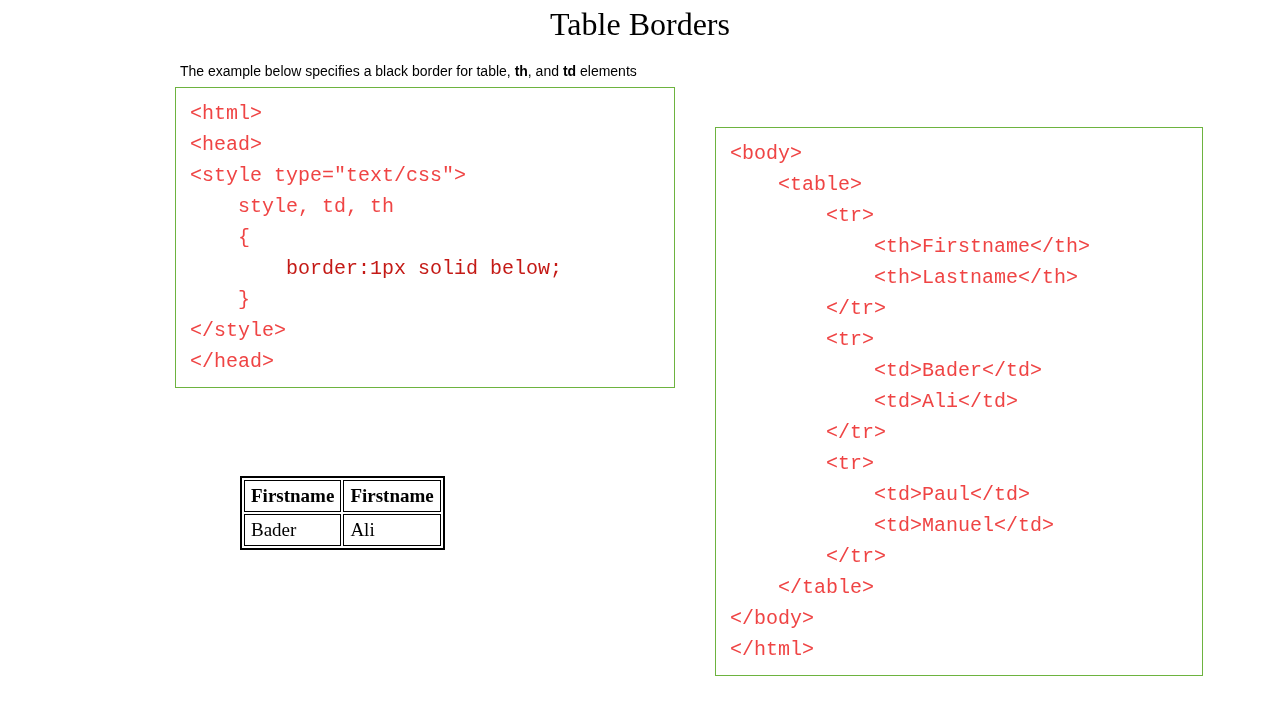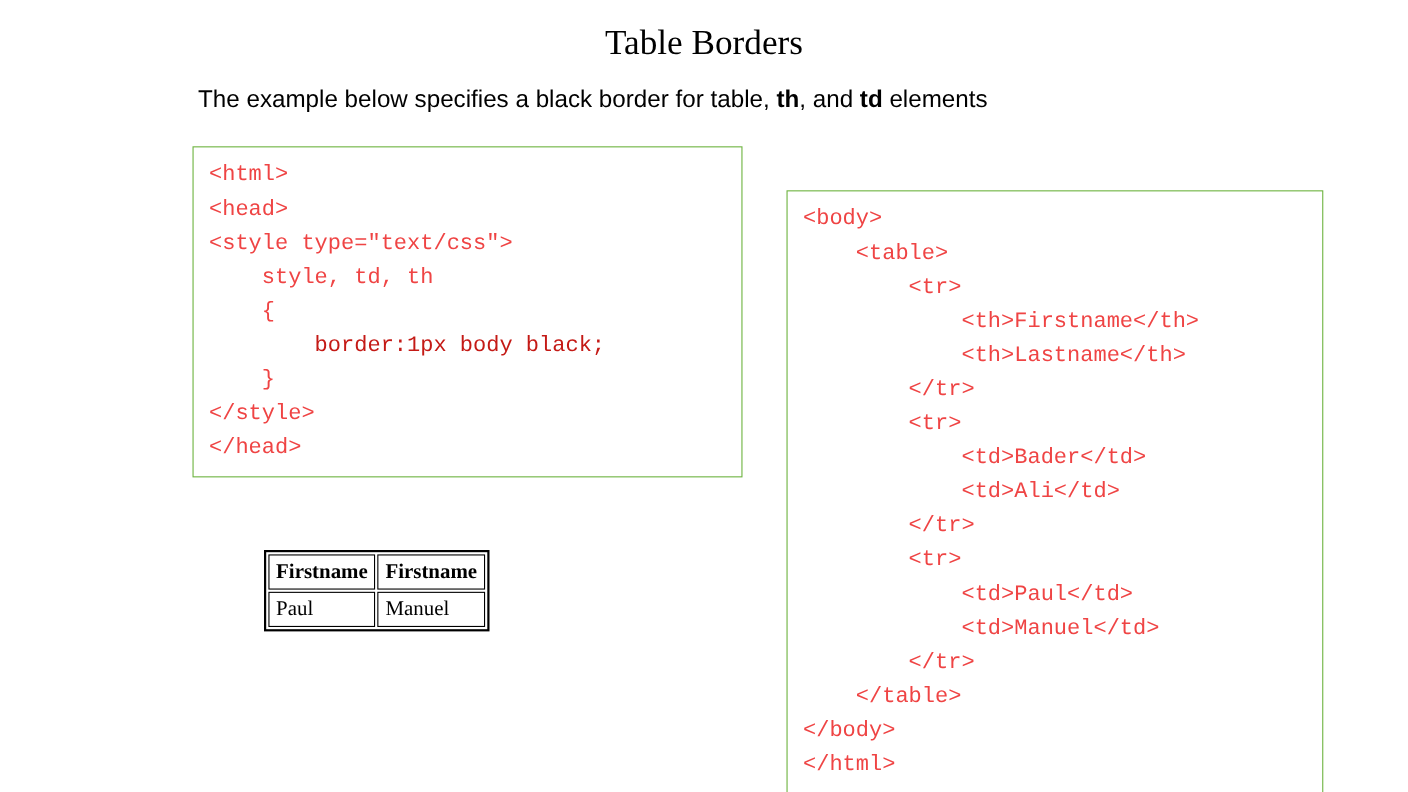--- a/index.html
+++ b/index.html
@@ -8,27 +8,27 @@
     width: 1280px;
     height: 720px;
     background: #fff;
     font-family: Arial, sans-serif;
     position: relative;
   }
   .title {
     text-align: center;
     font-family: "Times New Roman", serif;
     font-size: 32px;
-    margin-top: 20px;
+    margin-top: 6px;
     margin-bottom: 20px;
   }
   .description {
-    font-size: 22px;
+    font-size: 14px;
     margin-left: 180px;
-    margin-bottom: 30px;
+    margin-bottom: 8px;
   }
   .description .bold {
     font-weight: bold;
   }
   .panels {
     display: flex;
     gap: 40px;
     margin-left: 175px;
     align-items: flex-start;
   }
@@ -46,21 +46,21 @@
   .code-left {
     width: 470px;
   }
   .code-right {
     width: 458px;
     margin-top: 40px;
   }
   .preview-box {
     position: absolute;
     left: 240px;
-    top: 500px;
+    top: 476px;
   }
   .preview-table {
     border: 2px solid #000;
     font-family: "Times New Roman", serif;
     font-size: 19px;
   }
   .preview-table th, .preview-table td {
     border: 1px solid #000;
     padding: 4px 6px;
     text-align: left;
@@ -77,21 +77,21 @@
 <div class="description">
   <span>The example below specifies a black border for table, </span><span class="bold">th</span><span>, and </span><span class="bold">td</span><span> elements</span>
 </div>
 
 <div class="panels">
   <div class="code-box code-left"><span class="tag">&lt;html&gt;</span>
 <span class="tag">&lt;head&gt;</span>
 <span class="tag">&lt;style type="text/css"&gt;</span>
 <span class="tag">    style, td, th</span>
 <span class="tag">    {</span>
-<span>        </span><span class="attr">border:1px body black;</span>
+<span>        </span><span class="attr">border:1px solid below;</span>
 <span class="tag">    }</span>
 <span class="tag">&lt;/style&gt;</span>
 <span class="tag">&lt;/head&gt;</span></div>
 
   <div class="code-box code-right"><span class="tag">&lt;body&gt;</span>
 <span class="tag">    &lt;table&gt;</span>
 <span class="tag">        &lt;tr&gt;</span>
 <span class="tag">            &lt;th&gt;Firstname&lt;/th&gt;</span>
 <span class="tag">            &lt;th&gt;Lastname&lt;/th&gt;</span>
 <span class="tag">        &lt;/tr&gt;</span>
@@ -109,18 +109,18 @@
 </div>
 
 <div class="preview-box">
   <table class="preview-table">
     <tbody>
         <tr>
       <th>Firstname</th>
       <th>Firstname</th>
     </tr>
     <tr>
-      <td>Paul</td>
-      <td>Manuel</td>
+      <td>Bader</td>
+      <td>Ali</td>
     </tr>
   </tbody>
     </table>
 </div>
 
 </body></html>

